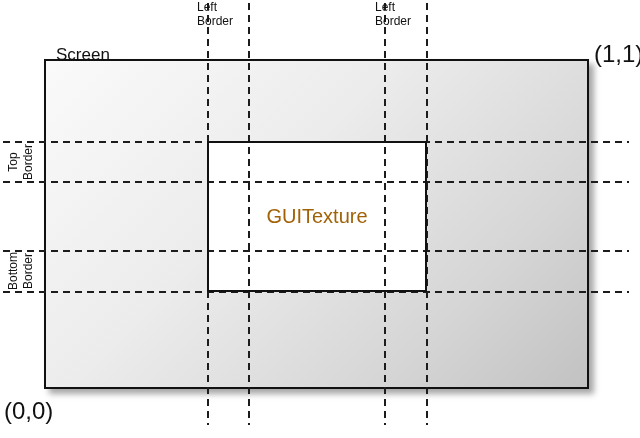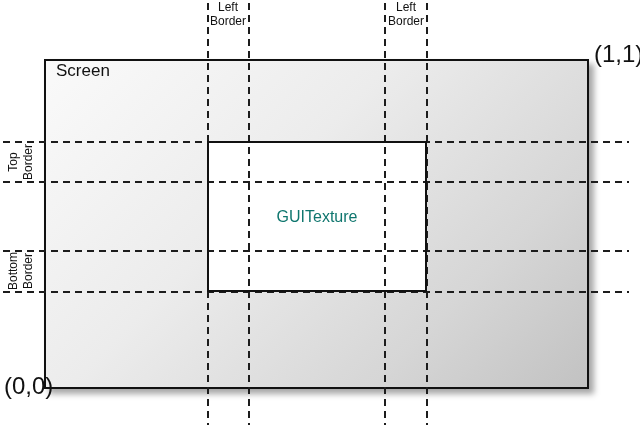--- a/index.html
+++ b/index.html
@@ -67,43 +67,43 @@
     width: 220px; height: 151px;
     box-sizing: border-box;
     border: 2px solid #111111;
     background: transparent;
     z-index: 4;
     display: flex;
     align-items: center;
     justify-content: center;
   }
   .texture-label {
-    font-size: 16px;
-    color: #0f766e;
+    font-size: 20px;
+    color: #a16207;
     background: #ffffff;
     padding: 0 3px;
   }
   .screen-label {
     position: absolute;
-    left: 56px; top: 61px;
+    left: 56px; top: 45px;
     font-size: 17px;
     z-index: 5;
   }
   .coord-label {
     position: absolute;
     font-size: 24px;
     z-index: 5;
   }
   .coord-label.top-right { left: 594px; top: 40px; }
-  .coord-label.origin   { left: 4px;  top: 372px; }
+  .coord-label.origin   { left: 4px;  top: 397px; }
   .border-label-top {
     position: absolute;
     top: 0px;
     width: 62px;
-    text-align: center;
+    text-align: left;
     font-size: 12px;
     line-height: 14px;
     z-index: 5;
     background: transparent;
   }
   .border-label-top.left-pair  { left: 197px; }
   .border-label-top.right-pair { left: 375px; }
   .border-label-side {
     position: absolute;
     width: 62px;

